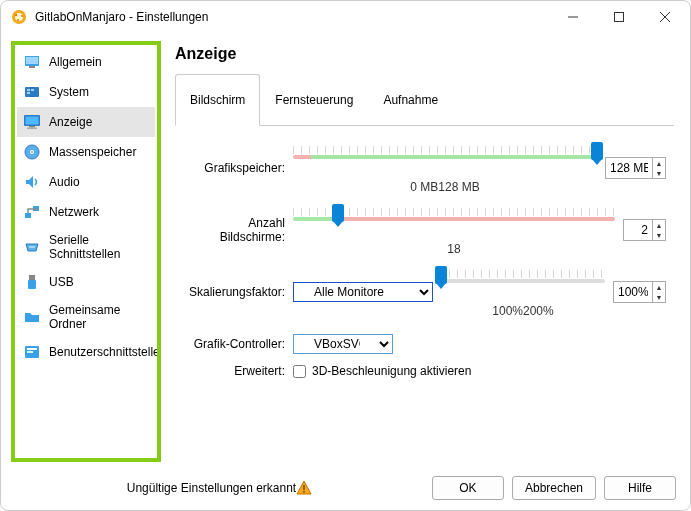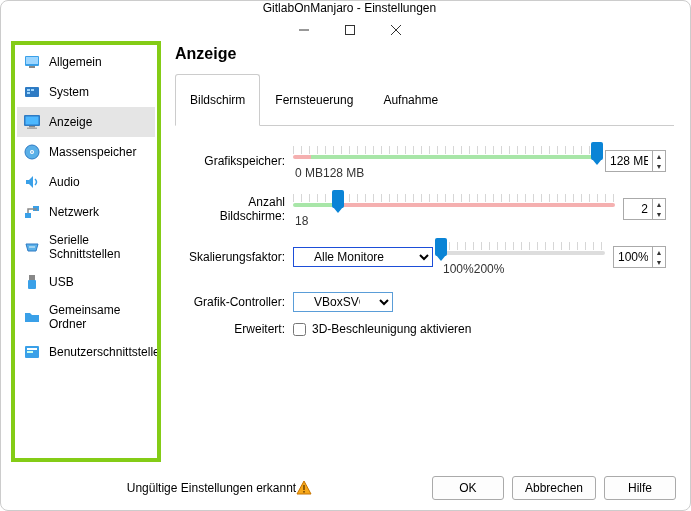--- a/index.html
+++ b/index.html
@@ -1,17 +1,17 @@
 <!DOCTYPE html>
 <html><head>
 <meta charset="utf-8">
 <style>
 * { box-sizing: border-box; margin: 0; padding: 0; font-family: 'Segoe UI', Tahoma, sans-serif; font-size: 12px; }
 body { background: #fff; width: 691px; height: 511px; border: 1px solid #ccc; border-radius: 8px; overflow: hidden; display: flex; flex-direction: column; }
-.titlebar { height: 32px; display: flex; align-items: center; padding: 0 2px 0 10px; flex-direction: column; }
+.titlebar { height: 32px; display: flex; align-items: center; padding: 0 2px 0 10px; }
 .titlebar-icon { width: 16px; height: 16px; margin-right: 8px; }
 .titlebar-text { flex: 1; color: #000; }
 .win-btns { display: flex; }
 .win-btn { width: 46px; height: 30px; display: flex; align-items: center; justify-content: center; color: #555; }
 .win-btn svg { width: 10px; height: 10px; }
 .content { flex: 1; display: flex; padding: 8px 10px 4px 10px; gap: 8px; overflow: hidden; }
 .sidebar { width: 150px; border: 4px solid #84cc16; background: #fff; padding: 2px; overflow-y: auto; }
 .sidebar-item { display: flex; align-items: center; padding: 6px 6px; gap: 8px; cursor: default; }
 .sidebar-item.selected { background: #e5e5e5; }
 .sidebar-item .ic { width: 18px; height: 18px; flex-shrink: 0; }
@@ -23,21 +23,21 @@
 .form { padding: 16px 8px 8px 8px; }
 .row { display: flex; align-items: center; margin-bottom: 10px; }
 .row-label { width: 110px; text-align: right; padding-right: 8px; color: #000; }
 .slider-area { flex: 1; position: relative; }
 .slider-track { height: 22px; position: relative; }
 .tickbar { position: absolute; top: 50%; left: 0; right: 0; height: 4px; background: linear-gradient(to right, #f5b0b0 0%, #f5b0b0 var(--seg1,0%), #a8e6a8 var(--seg1,0%), #a8e6a8 var(--seg2,100%), #f5b0b0 var(--seg2,100%), #f5b0b0 100%); border-radius: 2px; transform: translateY(2px); }
 .tickbar.plain { background: #ddd; }
 .ticks { position: absolute; left: 0; right: 0; top: 4px; height: 8px; background-image: repeating-linear-gradient(to right, #bbb 0, #bbb 1px, transparent 1px, transparent 8px); opacity: 0.6; }
 .thumb { position: absolute; top: 0; width: 12px; height: 18px; background: #0a84d6; border-radius: 2px; transform: translateX(-50%); }
 .thumb::after { content: ''; position: absolute; bottom: -5px; left: 1px; border-left: 5px solid transparent; border-right: 5px solid transparent; border-top: 6px solid #0a84d6; }
-.scale-labels { display: flex; justify-content: flex-start; font-size: 11px; color: #333; margin-top: 2px; padding: 0 2px; }
+.scale-labels { display: flex; justify-content: center; font-size: 11px; color: #333; margin-top: 16px; padding: 0 2px; }
 .spin { display: flex; align-items: center; border: 1px solid #aaa; height: 22px; margin-left: 8px; background: #fff; }
 .spin input { border: none; width: 46px; text-align: right; padding: 0 4px; height: 20px; outline: none; }
 .spin .arrows { display: flex; flex-direction: column; border-left: 1px solid #aaa; }
 .spin .arrows div { width: 12px; height: 10px; display: flex; align-items: center; justify-content: center; font-size: 7px; color: #333; line-height: 1; }
 select { border: 1px solid #1d4ed8; height: 20px; background: #fff; padding: 0 16px; }
 .select-monitors { width: 140px; }
 .select-controller { width: 100px; border-color: #5a9dd8; }
 .checkbox-row { display: flex; align-items: flex-end; gap: 6px; }
 .checkbox-row input { width: 13px; height: 13px; }
 .footer { height: 44px; border-top: none; display: flex; align-items: center; padding: 0 14px; gap: 8px; }

